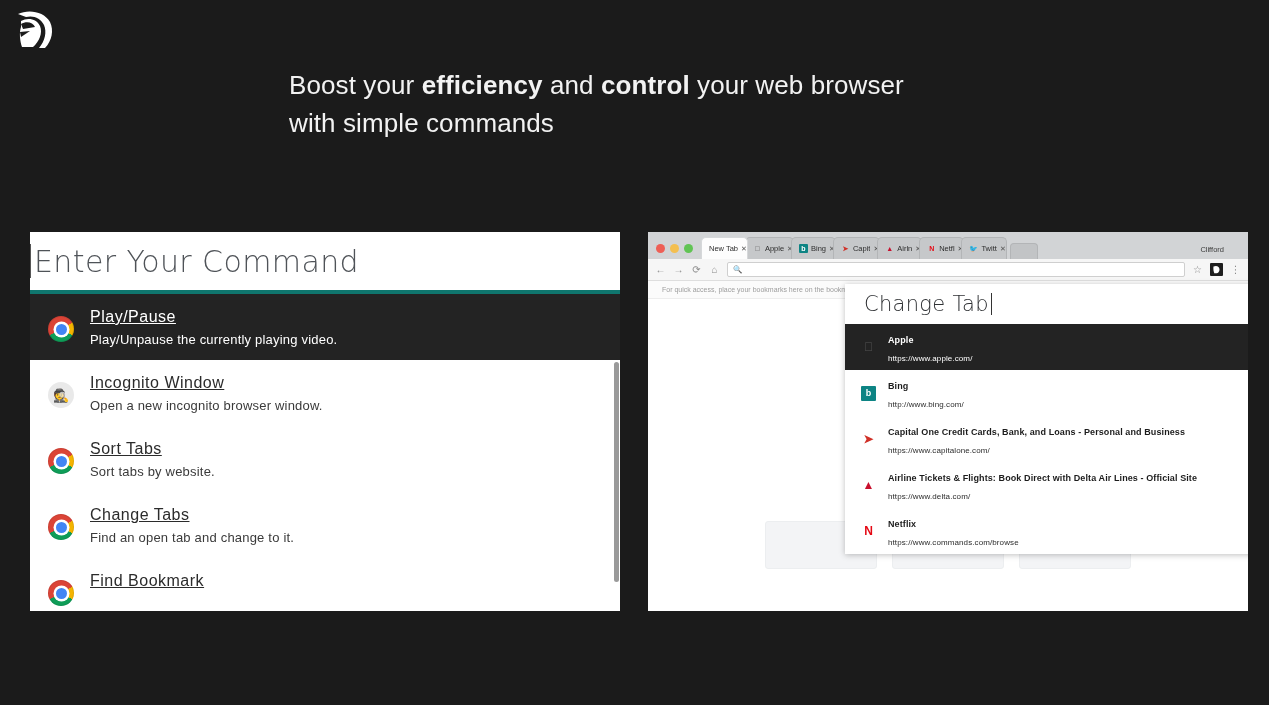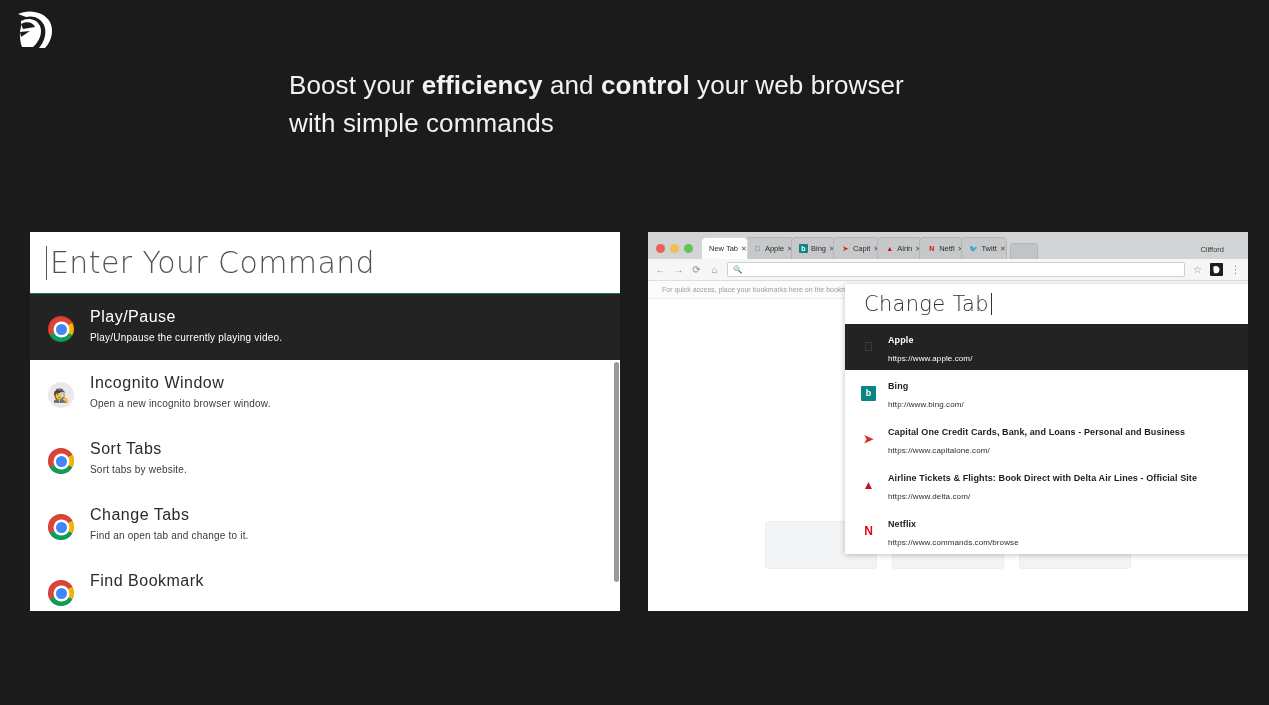--- a/index.html
+++ b/index.html
@@ -44,22 +44,21 @@
     width: 590px;
     height: 379px;
     background: #ffffff;
     overflow: hidden;
   }
   .cmd-input-bar {
     height: 62px;
     background: #ffffff;
     display: flex;
     align-items: center;
-    padding-left: 16px;
-    border-bottom: 1px solid #0f766e;
+    border-bottom: 4px solid #0f766e;
   }
   .caret {
     width: 1px;
     height: 34px;
     background: #555;
     margin-right: 3px;
   }
   .cmd-input-text {
     font-family: "DejaVu Sans", sans-serif;
     font-size: 30px;
@@ -123,23 +122,24 @@
     line-height: 1;
   }
 
   .cmd-text { padding-top: 2px; }
   .cmd-title {
     font-size: 16px;
     color: #2b2b2b;
     font-weight: 400;
     letter-spacing: 0.5px;
     margin-bottom: 6px;
+    text-decoration: underline;
   }
   .cmd-desc {
-    font-size: 10px;
+    font-size: 13px;
     color: #3a3a3a;
     letter-spacing: 0.2px;
   }
 
   .cmd-scrollbar {
     position: absolute;
     right: 1px;
     top: 130px;
     width: 5px;
     height: 220px;

